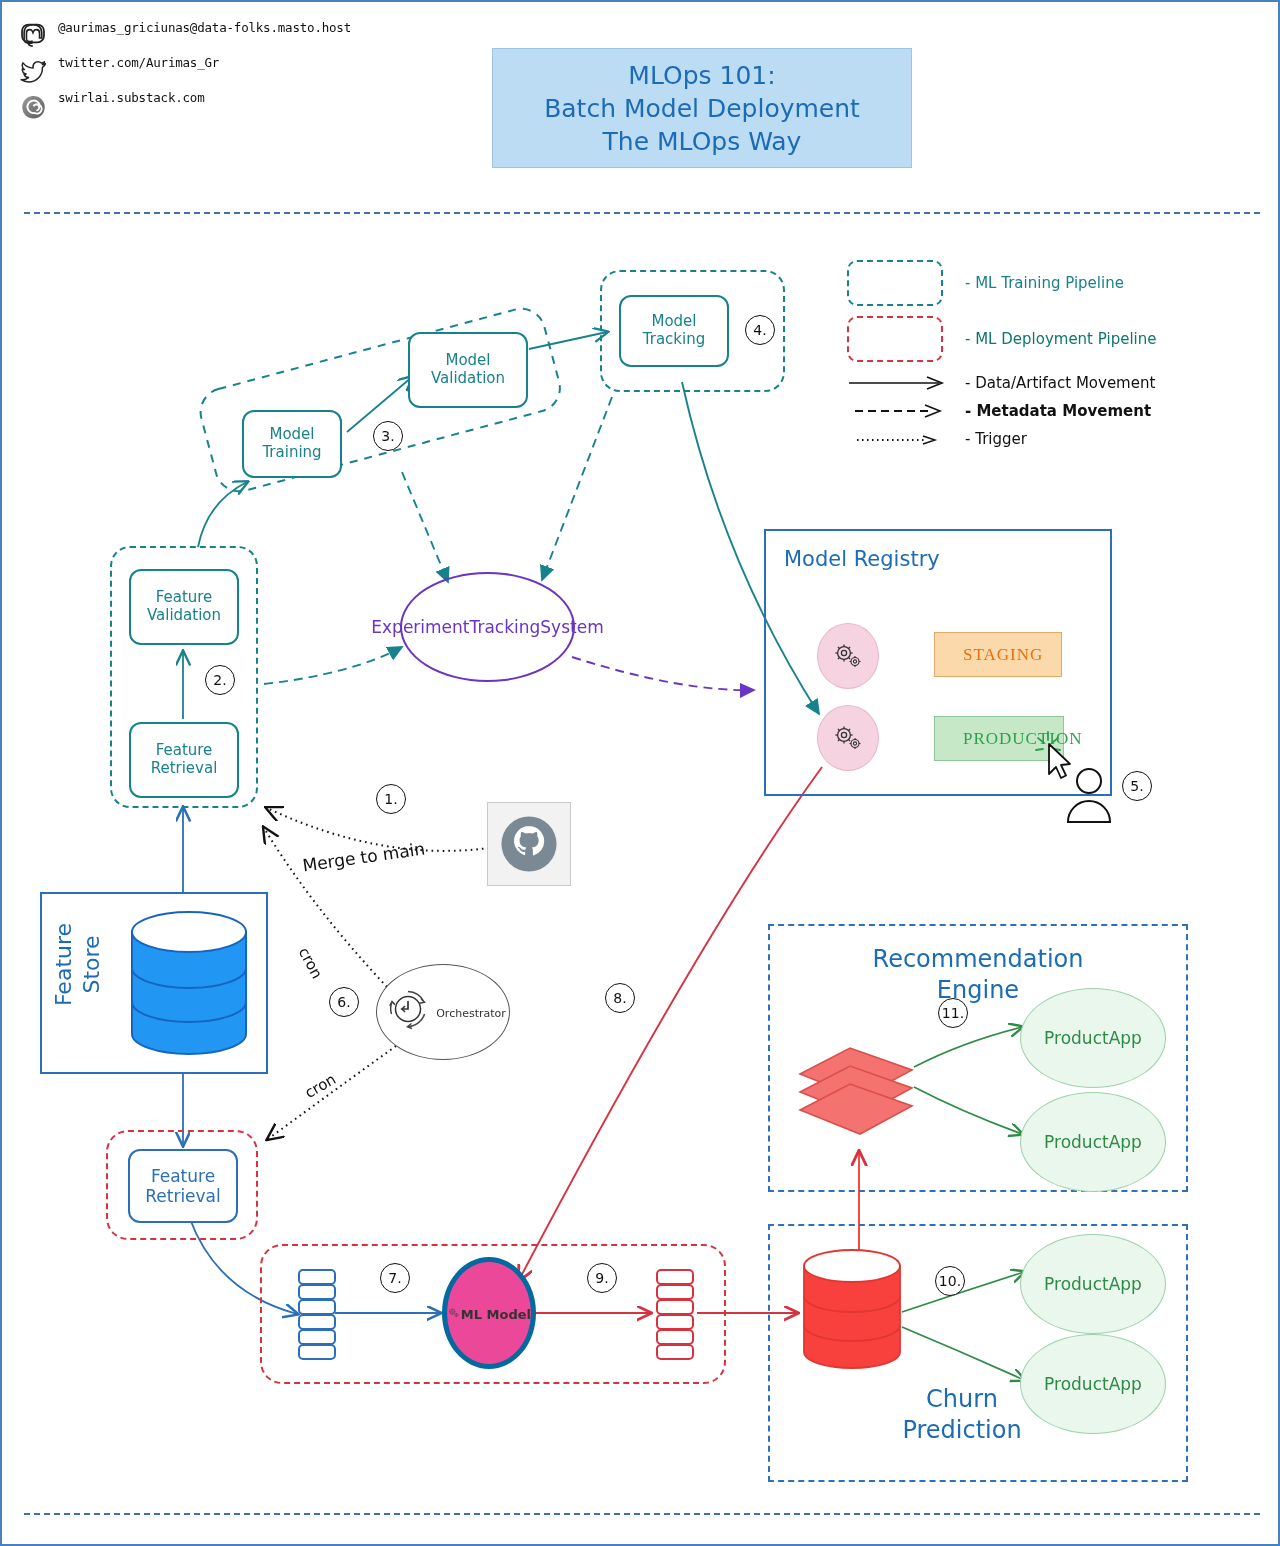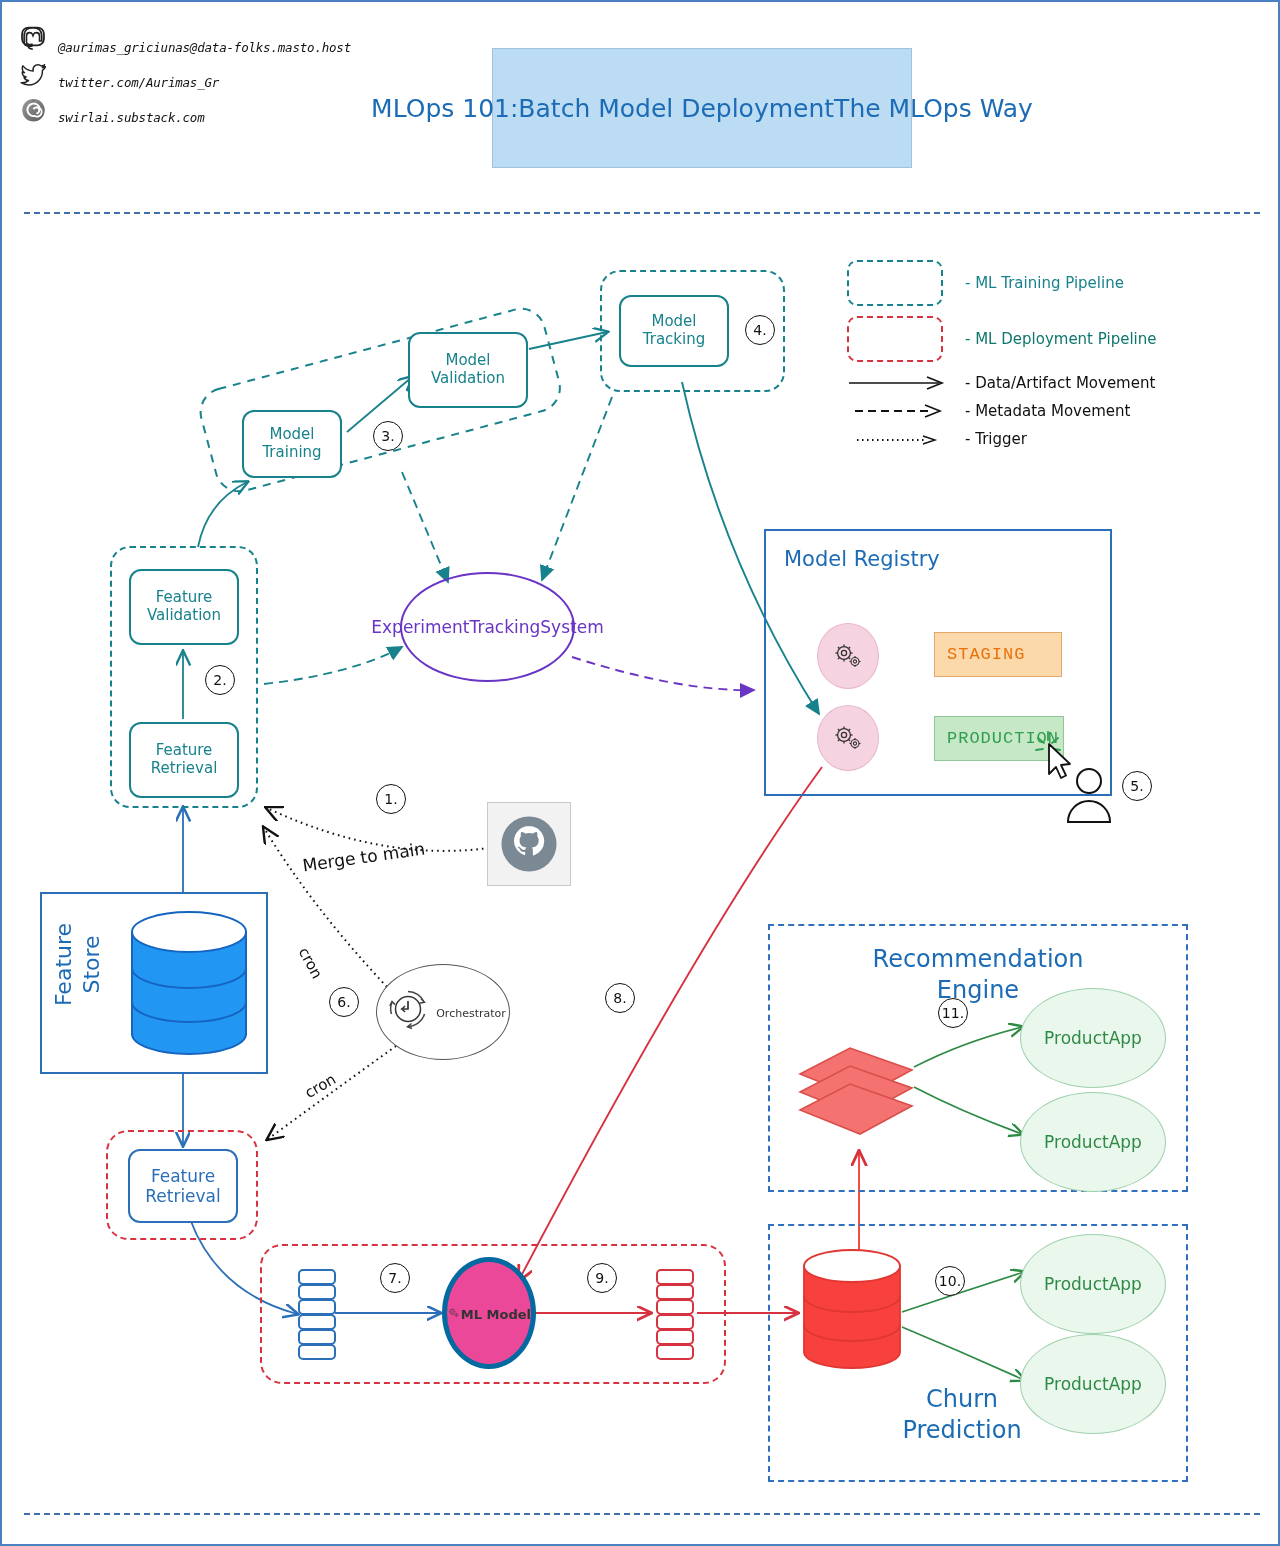--- a/index.html
+++ b/index.html
@@ -10,31 +10,31 @@
     position: relative;
     width: 1280px;
     height: 1546px;
     background: #ffffff;
     border: 2px solid #4a7fc1;
     overflow: hidden;
   }
 
   
   #social { position:absolute; left:14px; top:18px; width:420px; }
-  .social-row { display:flex; align-items:flex-end; height:35px;font-style:italic; }
+  .social-row { display:flex; align-items:flex-start; height:35px; }
   .social-icon { width:34px; height:32px; flex:0 0 34px; display:flex; align-items:center; justify-content:center; }
   .social-text {
     font-family:"DejaVu Sans Mono", monospace;
     font-size:12.5px; color:#111; letter-spacing:-0.2px; padding-left:8px;
   }
 
   #title-box {
     position:absolute; left:490px; top:46px; width:420px; height:120px;
     background:#bcdcf3; border:1px solid #9ec4de;
-    display:flex; flex-direction:row; align-items:center; justify-content:center;
+    display:flex; flex-direction:column; align-items:center; justify-content:center;
   }
   .title-line {
     font-family:"DejaVu Sans", sans-serif;
     font-size:25px; color:#1c6bb5; line-height:1.32; white-space:nowrap;
   }
 
   .hsep { position:absolute; left:22px; width:1236px; height:0;
           border-top:2px dashed #3f6fae; }
 
   
@@ -73,22 +73,22 @@
   .oval {
     position:absolute; border-radius:50%;
     display:flex; flex-direction:row; align-items:center; justify-content:center;
     text-align:center; font-family:"DejaVu Sans", sans-serif;
   }
   .oval span { display:block; line-height:1.2; white-space:nowrap; }
 
   
   .chip {
     position:absolute; display:flex; align-items:center;
-    font-family:Liberation Mono, monospace; font-size:17px;
-    padding-left:12px; letter-spacing:1px;
+    font-family:Liberation Serif, serif; font-size:17px;
+    padding-left:28px; letter-spacing:1px;
   }
 
   .lbl {
     position:absolute; font-family:"DejaVu Sans", sans-serif;
     color:#111; white-space:nowrap;
   }
   .heading {
     position:absolute; font-family:"DejaVu Sans", sans-serif;
     color:#1c6bb5; white-space:nowrap; text-align:center;
   }
@@ -176,21 +176,21 @@
       <div class="leg-label" style="color:#111;">- Data/Artifact Movement</div>
     </div>
 
     <div class="leg-row">
       <div class="leg-key">
         <svg width="104" height="16" viewBox="0 0 104 16">
           <line x1="8" y1="8" x2="86" y2="8" stroke="#111" stroke-width="2.1" stroke-dasharray="8 5"></line>
           <path d="M78 2 L93 8 L78 14" fill="none" stroke="#111" stroke-width="1.6"></path>
         </svg>
       </div>
-      <div class="leg-label" style="color:#111;">- Metadata Movement</div>
+      <div class="leg-label" style="color:#111;font-weight:bold;">- Metadata Movement</div>
     </div>
 
     <div class="leg-row">
       <div class="leg-key">
         <svg width="104" height="16" viewBox="0 0 104 16">
           <line x1="10" y1="9" x2="80" y2="9" stroke="#111" stroke-width="2" stroke-dasharray="1.5 3.5"></line>
           <path d="M76 5 L88 9 L76 13" fill="none" stroke="#111" stroke-width="1.4"></path>
         </svg>
       </div>
       <div class="leg-label" style="color:#111;">- Trigger</div>

